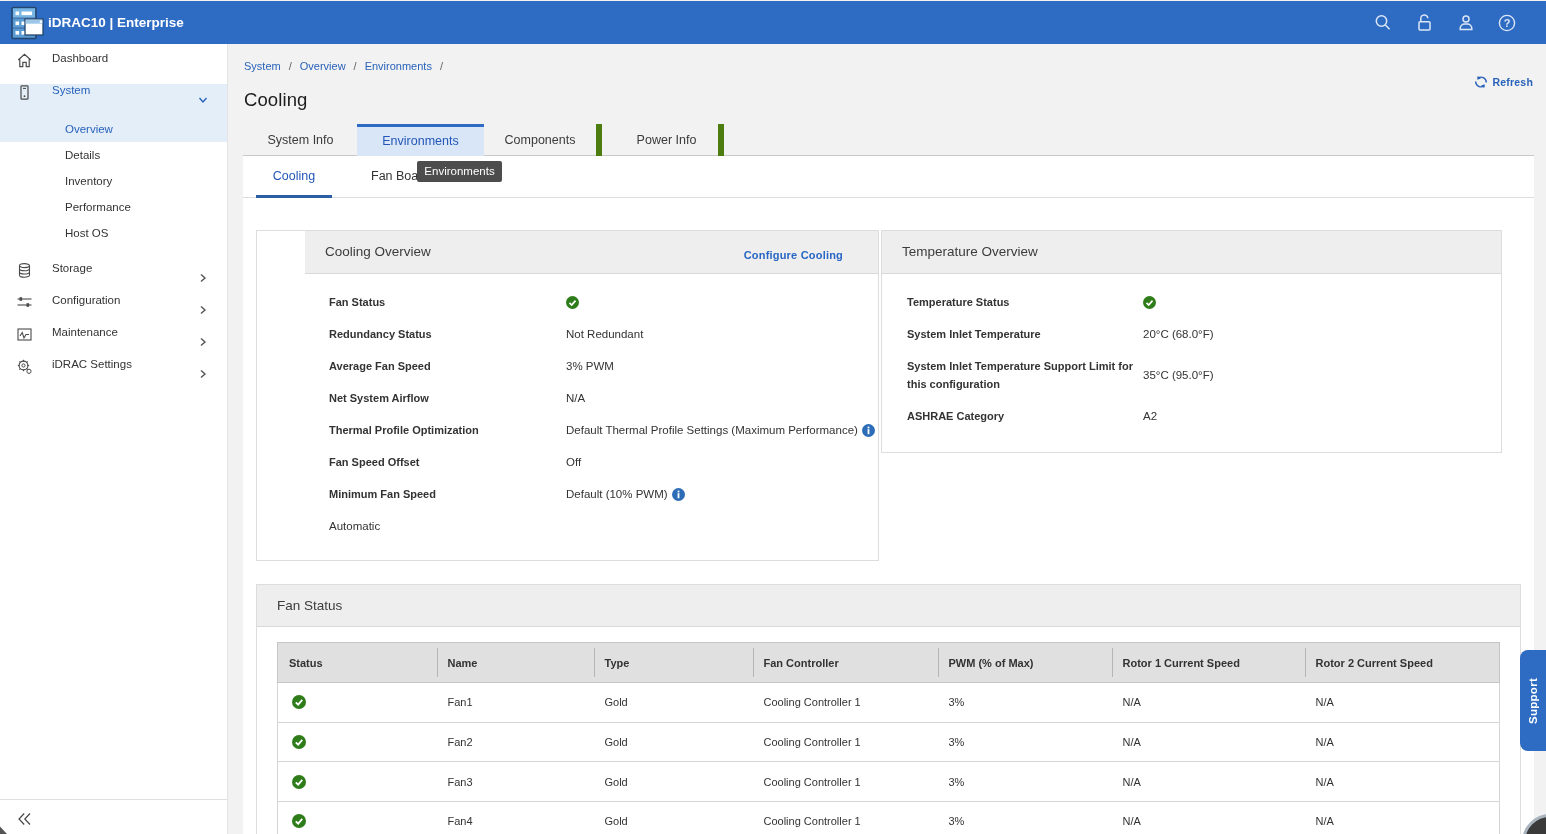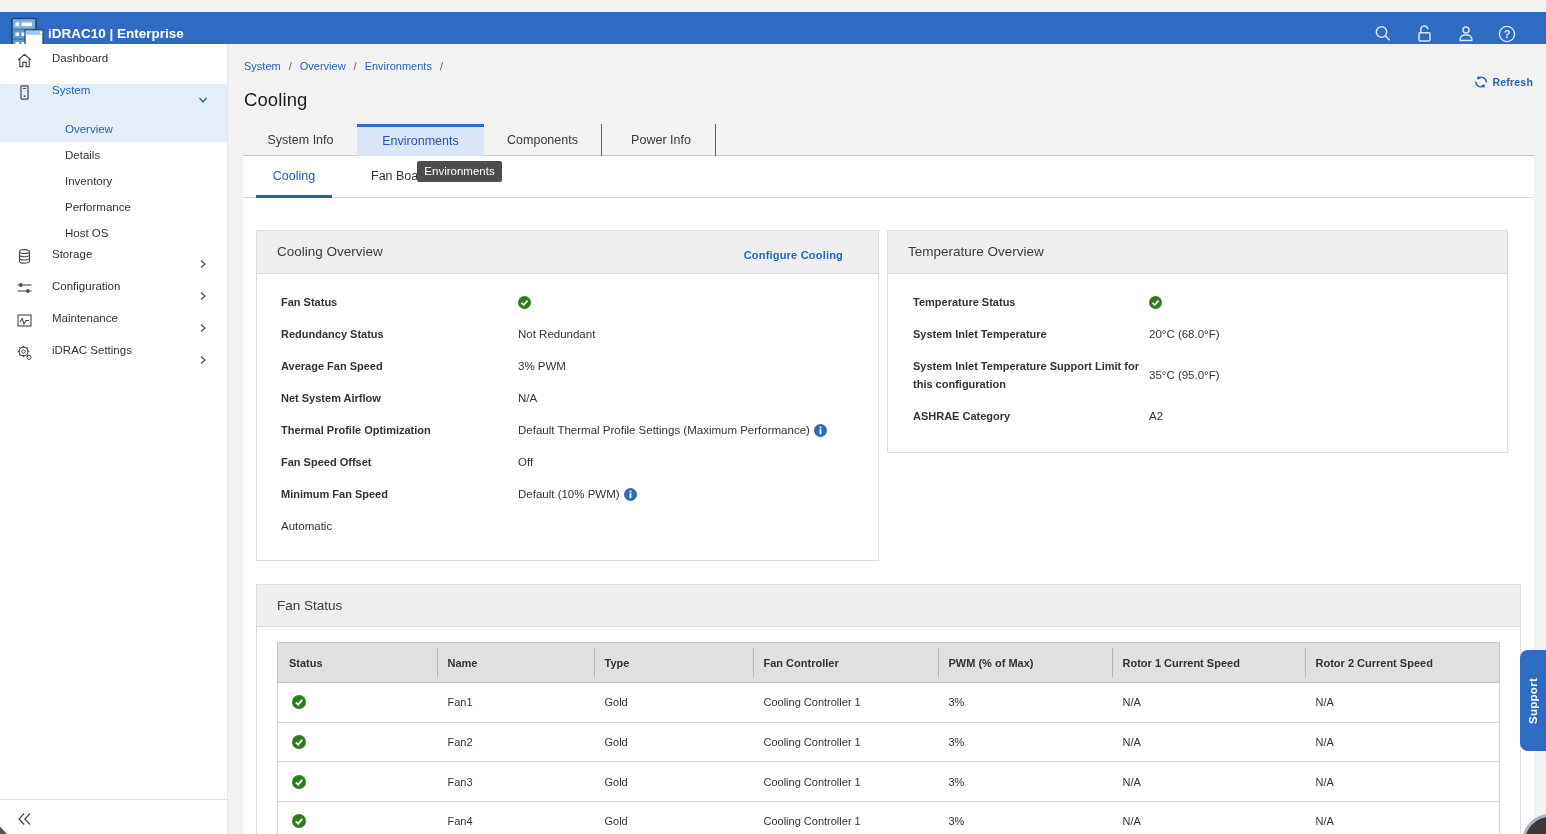--- a/index.html
+++ b/index.html
@@ -1,18 +1,18 @@
 <!DOCTYPE html>
 <html><head>
 <meta charset="utf-8">
 <style>
 * { margin:0; padding:0; box-sizing:border-box; }
 html,body { width:1546px; height:834px; overflow:hidden; font-family:"Liberation Sans", sans-serif; background:#f2f2f2; color:#333; font-size:11.5px; }
 
-.topbar { position:absolute; left:0; top:12px; width:1546px; height:44px; background:#2e6cc4; }
+.topbar { position:absolute; left:0; top:1px; width:1546px; height:44px; background:#2e6cc4; }
 .logo { position:absolute; left:11px; top:3px; }
 .brand { position:absolute; left:48px; top:0; height:44px; line-height:44px; color:#fff; font-size:13.5px; font-weight:bold; }
 .topicons { position:absolute; right:0; top:0; height:44px; }
 .ticon { position:absolute; top:12px; width:20px; height:20px; }
 
 .sidebar { position:absolute; left:0; top:44px; width:228px; bottom:0; background:#fff; border-right:1px solid #e4e4e4; }
 .nav { padding-top:8px; }
 .nitem { position:relative; height:32px; display:flex; align-items:flex-start; font-size:11.5px; color:#333; }
 .nitem .nicon { width:17px; height:17px; margin-left:16px; margin-right:19px; flex:none; }
 .nsub { position:relative; height:26px; line-height:26px; padding-left:65px; font-size:11.5px; color:#333; }
@@ -24,32 +24,32 @@
 .main { position:absolute; left:228px; top:44px; right:0; bottom:0; background:#f2f2f2; }
 .crumbs { padding:16px 0 0 16px; font-size:11px; line-height:13px; }
 .crumbs a { color:#2862ba; text-decoration:none; }
 .crumbs .sep { color:#666; padding:0 8px; }
 .ptitle { margin:16px 0 0 16px; font-size:18.5px; line-height:22px; font-weight:400; color:#1c1c1c; letter-spacing:.1px; }
 .refresh { position:absolute; top:31px; right:13px; font-size:10.5px; color:#2862ba; font-weight:bold; letter-spacing:.2px; }
 .refresh svg { vertical-align:-3px; margin-right:5px; }
 
 .tabs { position:absolute; left:15px; top:80px; width:1291px; height:32px; border-bottom:1px solid #c9c9c9; }
 .tab { position:absolute; top:0; height:32px; text-align:center; font-size:12.5px; color:#3b3b3b; line-height:32px; }
-.tab.sep-r { border-right:1px solid #4d7c0f; }
+.tab.sep-r { border-right:6px solid #4d7c0f; }
 .tab.active { background:#d9e6f7; border-top:3px solid #2e6cc4; line-height:29px; color:#2457b8; }
 
 .panel { position:absolute; left:15px; top:112px; width:1291px; bottom:0; background:#fff; }
 .subtabs { position:relative; height:42px; border-bottom:1px solid #ddd; }
 .subtab { position:absolute; top:0; height:42px; line-height:40px; text-align:center; font-size:12.5px; }
 .subtab.active { color:#2457b8; border-bottom:3px solid #2a5fa5; }
 .tooltip { position:absolute; left:174px; top:5px; width:85px; height:21px; background:#4d4d4d; border-radius:2px; color:#fff; font-size:11.5px; line-height:21px; text-align:center; z-index:5; }
 
 .cardrow { display:flex; margin:32px 13px 0 13px; }
 .card { background:#fff; border:1px solid #ddd; }
-.card1 { width:623px; margin-right:8px; }
+.card1 { width:623px; margin-right:2px;padding-left:48px; }
 .card2 { width:621px; align-self:flex-start; }
 .chead { position:relative; height:43px; background:#eee; border-bottom:1px solid #d9d9d9; line-height:42px; padding-left:20px; font-size:13.5px; color:#3c3c3c; }
 .clink { position:absolute; right:35px; top:3px; font-size:11px; font-weight:bold; color:#2766c4; letter-spacing:.2px; }
 .cbody { padding:12px 0 18px 24px; }
 .frow { display:flex; font-size:11.5px; line-height:18px; }
 .frow .lbl { width:237px; flex:none; font-weight:bold; font-size:11px; padding:7px 10px 7px 0; }
 .frow .val { padding:7px 0; display:flex; align-items:center; }
 .frow.single { height:32px; }
 .badge { display:inline-block; width:13px; height:13px; vertical-align:-2px; }
 .info { display:inline-block; margin-left:4px; width:13px; height:13px; }
@@ -126,21 +126,21 @@
         </svg>
         <span class="blue">System</span>
       <svg class="chev" viewBox="0 0 12 12">
           <polyline points="2.5,4 6,8 9.5,4" fill="none" stroke="#2862ba" stroke-width="1.4"></polyline>
         </svg>
     </div>
     <div class="nsub hl"><span class="blue">Overview</span></div>
     <div class="nsub">Details</div>
     <div class="nsub">Inventory</div>
     <div class="nsub">Performance</div>
-    <div class="nsub" style="margin-bottom:2px">Host OS</div>
+    <div class="nsub" style="margin-bottom:16px">Host OS</div>
     <div class="nitem"><svg class="nicon" viewBox="0 0 17 17">
           <ellipse cx="8.5" cy="3.6" rx="5" ry="2" fill="none" stroke="#4a4a4a" stroke-width="1.1"></ellipse>
           <path d="M3.5 3.6 v9.6 c0 1.1 2.2 2 5 2 s5 -.9 5 -2 V3.6" fill="none" stroke="#4a4a4a" stroke-width="1.1"></path>
           <path d="M3.5 6.8 c0 1.1 2.2 2 5 2 s5 -.9 5 -2 M3.5 10 c0 1.1 2.2 2 5 2 s5 -.9 5 -2" fill="none" stroke="#4a4a4a" stroke-width="1.1"></path>
         </svg>Storage
       <svg class="chev" viewBox="0 0 12 12">
           <polyline points="4,2.5 8,6 4,9.5" fill="none" stroke="#555" stroke-width="1.4"></polyline>
         </svg>
     </div>
     <div class="nitem"><svg class="nicon" viewBox="0 0 17 17">
@@ -200,21 +200,21 @@
           <path d="M1.7 6.4 A5.3 5.3 0 0 0 10.4 10.6"></path>
         </g>
         <polygon points="3.7,0.9 3.3,4.8 7,3.6" fill="#2862ba"></polygon>
         <polygon points="10.3,13.1 10.7,9.2 7,10.4" fill="#2862ba"></polygon>
       </svg>Refresh</div>
 
   <div class="tabs">
     <div class="tab" style="left:1px; width:113px;">System Info</div>
     <div class="tab active" style="left:114px; width:127px;">Environments</div>
     <div class="tab sep-r" style="left:241px; width:118px;">Components</div>
-    <div class="tab sep-r" style="left:364px; width:109px;">Power Info</div>
+    <div class="tab sep-r" style="left:372px; width:109px;">Power Info</div>
   </div>
 
   <div class="panel">
     <div class="subtabs">
       <div class="subtab active" style="left:13px; width:76px;">Cooling</div>
       <div class="subtab" style="left:128px; text-align:left;">Fan Board Power</div>
       <div class="tooltip">Environments</div>
     </div>
 
     <div class="cardrow">

